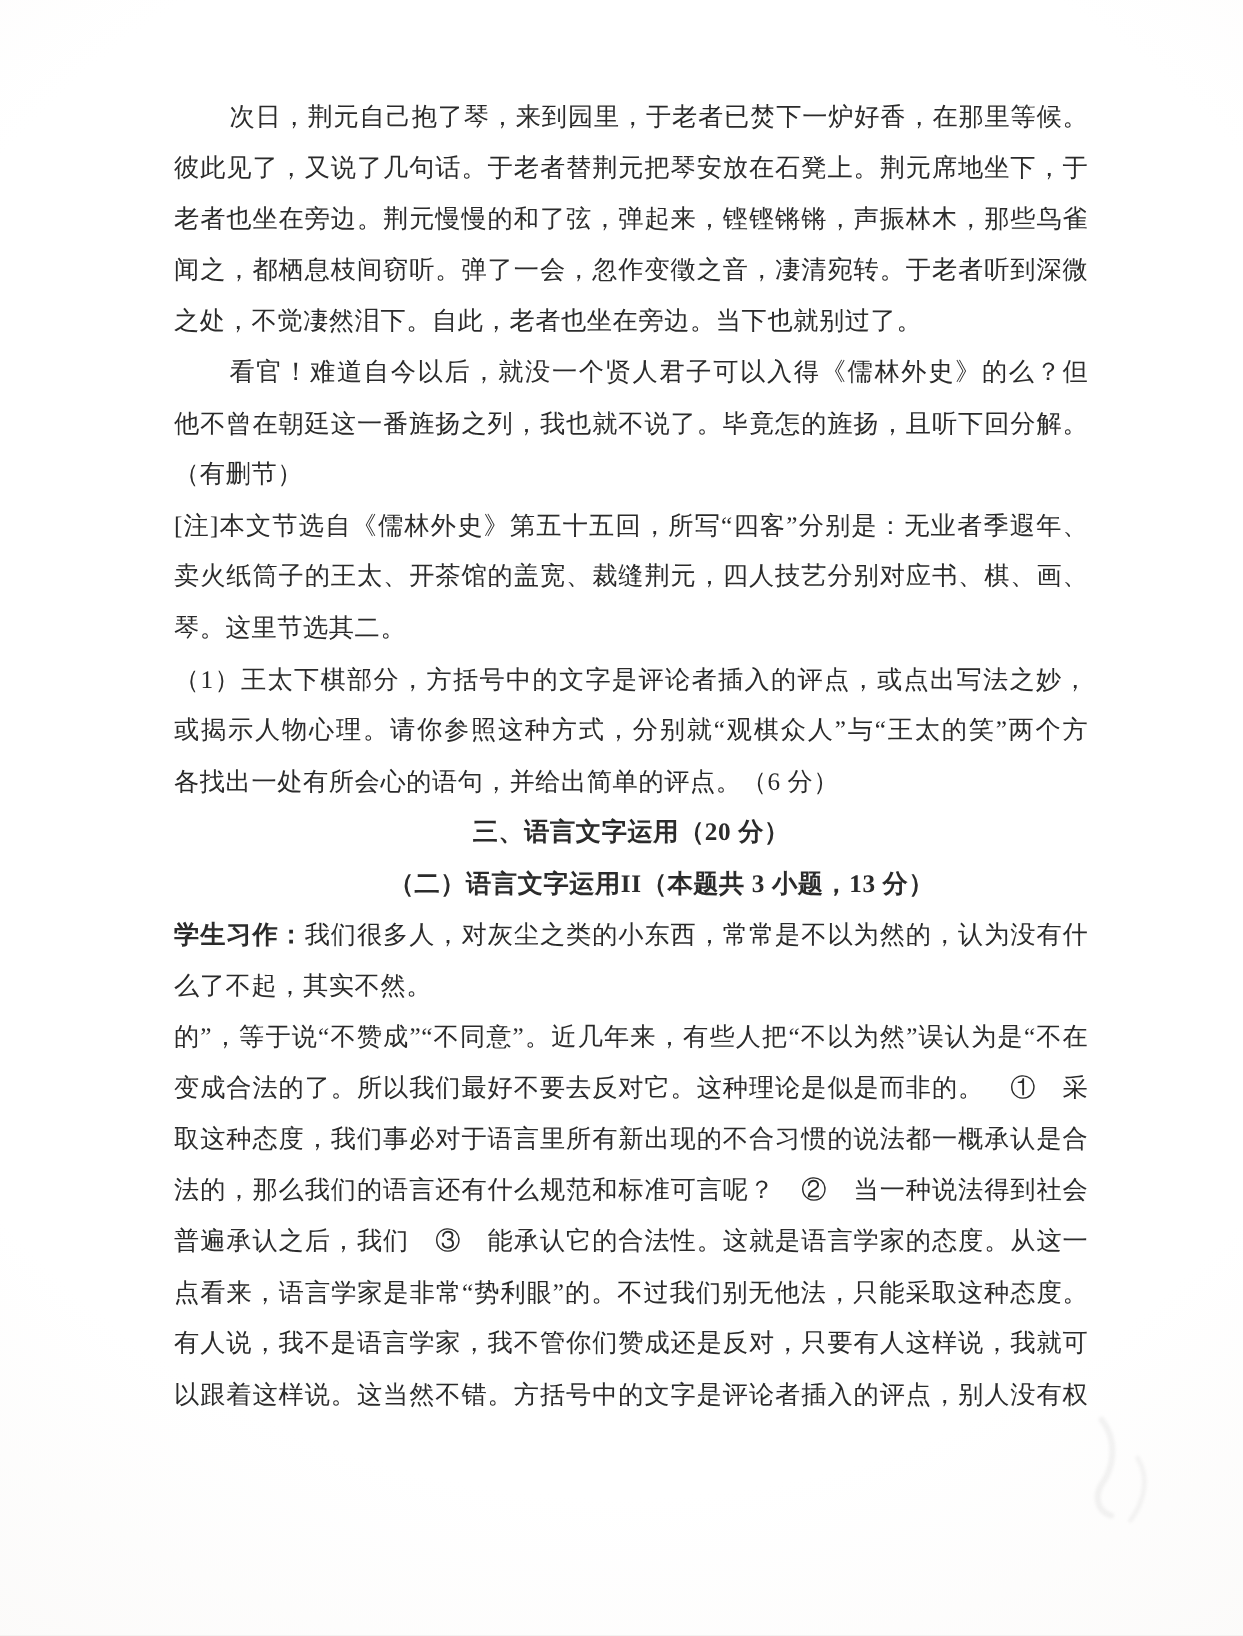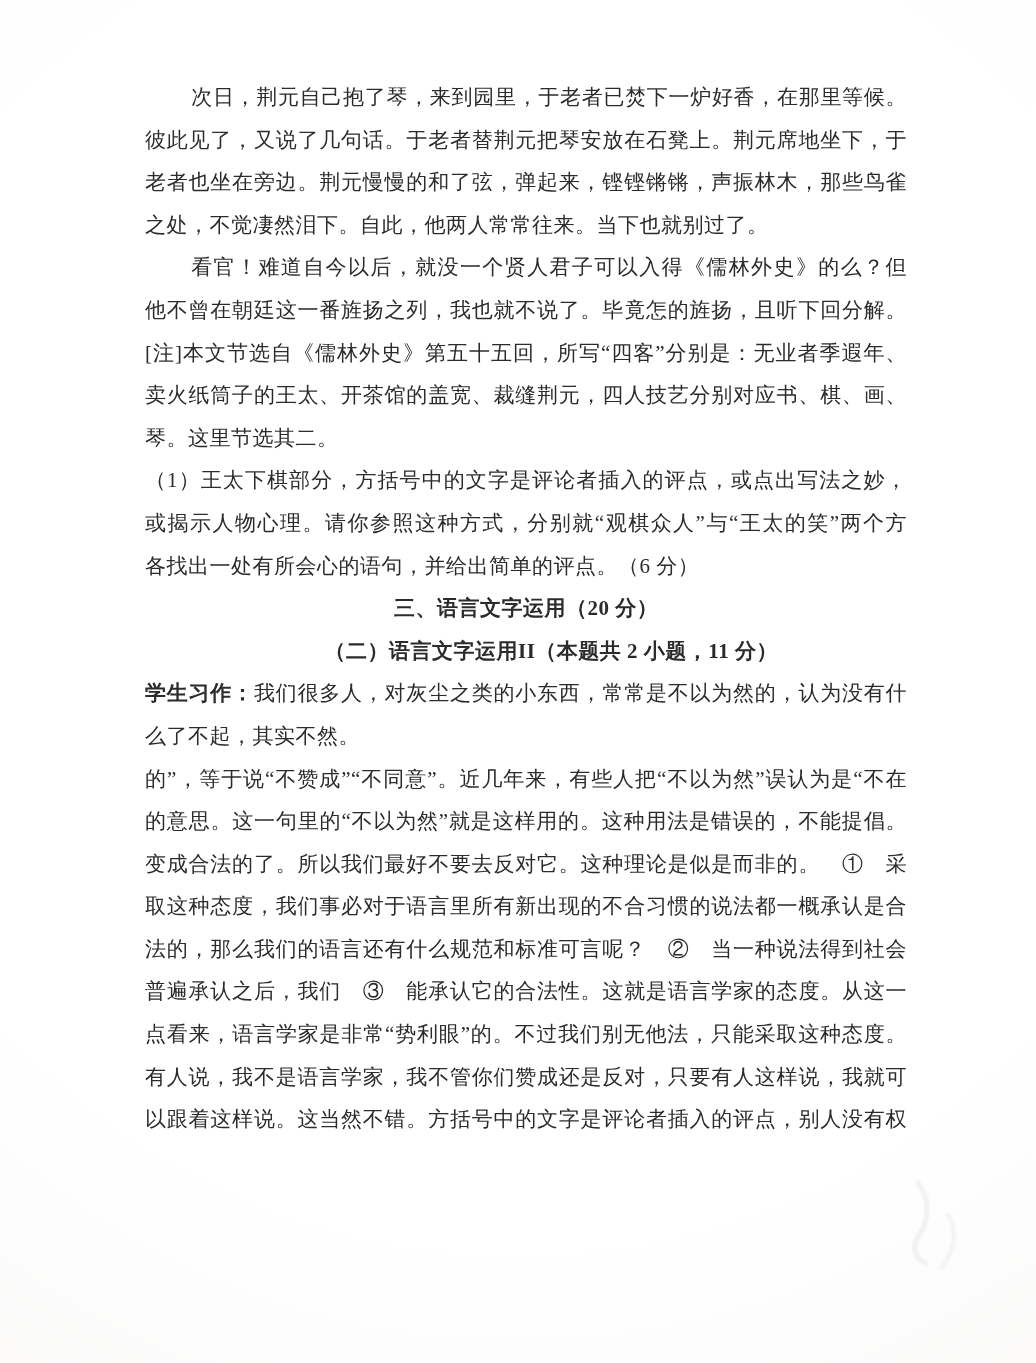--- a/index.html
+++ b/index.html
@@ -63,35 +63,36 @@
   }
 </style>
 </head>
 <body>
 
 <div class="page">
   <div class="text-block" id="lines-container">
       <div class="line j" style="padding-left: 2.2em;"><span class="txt">次日，荆元自己抱了琴，来到园里，于老者已焚下一炉好香，在那里等候。</span></div>
       <div class="line j"><span class="txt">彼此见了，又说了几句话。于老者替荆元把琴安放在石凳上。荆元席地坐下，于</span></div>
       <div class="line j"><span class="txt">老者也坐在旁边。荆元慢慢的和了弦，弹起来，铿铿锵锵，声振林木，那些鸟雀</span></div>
-      <div class="line"><span class="txt">之处，不觉凄然泪下。自此，他两人常常往来。当下也就别过了。</span></div>
+      <div class="line j"><span class="txt">闻之，都栖息枝间窃听。弹了一会，忽作变徵之音，凄清宛转。于老者听到深微</span></div>
+      <div class="line"><span class="txt">之处，不觉凄然泪下。自此，老者也坐在旁边。当下也就别过了。</span></div>
       <div class="line j" style="padding-left: 2.2em;"><span class="txt">看官！难道自今以后，就没一个贤人君子可以入得《儒林外史》的么？但是，</span></div>
       <div class="line j"><span class="txt">他不曾在朝廷这一番旌扬之列，我也就不说了。毕竟怎的旌扬，且听下回分解。</span></div>
+      <div class="line"><span class="txt">（有删节）</span></div>
       <div class="line j"><span class="txt">[注]本文节选自《儒林外史》第五十五回，所写“四客”分别是：无业者季遐年、</span></div>
       <div class="line j"><span class="txt">卖火纸筒子的王太、开茶馆的盖宽、裁缝荆元，四人技艺分别对应书、棋、画、</span></div>
       <div class="line"><span class="txt">琴。这里节选其二。</span></div>
       <div class="line j"><span class="txt">（1）王太下棋部分，方括号中的文字是评论者插入的评点，或点出写法之妙，</span></div>
       <div class="line j"><span class="txt">或揭示人物心理。请你参照这种方式，分别就“观棋众人”与“王太的笑”两个方面，</span></div>
       <div class="line"><span class="txt">各找出一处有所会心的语句，并给出简单的评点。（6 分）</span></div>
       <div class="line b"><span class="txt">三、语言文字运用（20 分）</span></div>
-      <div class="line b" style="padding-left: 2.4em;"><span class="txt">（二）语言文字运用II（本题共 2 小题，11 分）</span></div>
+      <div class="line b" style="padding-left: 2.4em;"><span class="txt">（二）语言文字运用II（本题共 3 小题，13 分）</span></div>
       <div class="line j"><span class="lbl">学生习作：</span><span class="txt">我们很多人，对灰尘之类的小东西，常常是不以为然的，认为没有什</span></div>
       <div class="line"><span class="txt">么了不起，其实不然。</span></div>
       <div class="line j"><span class="txt">的”，等于说“不赞成”“不同意”。近几年来，有些人把“不以为然”误认为是“不在乎”</span></div>
-      <div class="line j"><span class="txt">的意思。这一句里的“不以为然”就是这样用的。这种用法是错误的，不能提倡。</span></div>
       <div class="line j"><span class="txt">变成合法的了。所以我们最好不要去反对它。这种理论是似是而非的。　①　采</span></div>
       <div class="line j"><span class="txt">取这种态度，我们事必对于语言里所有新出现的不合习惯的说法都一概承认是合</span></div>
       <div class="line j"><span class="txt">法的，那么我们的语言还有什么规范和标准可言呢？　②　当一种说法得到社会</span></div>
       <div class="line j"><span class="txt">普遍承认之后，我们　③　能承认它的合法性。这就是语言学家的态度。从这一</span></div>
       <div class="line j"><span class="txt">点看来，语言学家是非常“势利眼”的。不过我们别无他法，只能采取这种态度。</span></div>
       <div class="line j"><span class="txt">有人说，我不是语言学家，我不管你们赞成还是反对，只要有人这样说，我就可</span></div>
       <div class="line j"><span class="txt">以跟着这样说。这当然不错。方括号中的文字是评论者插入的评点，别人没有权</span></div>
     </div>
 
   <svg class="watermark" viewBox="0 0 96 120" xmlns="http://www.w3.org/2000/svg" aria-hidden="true">

